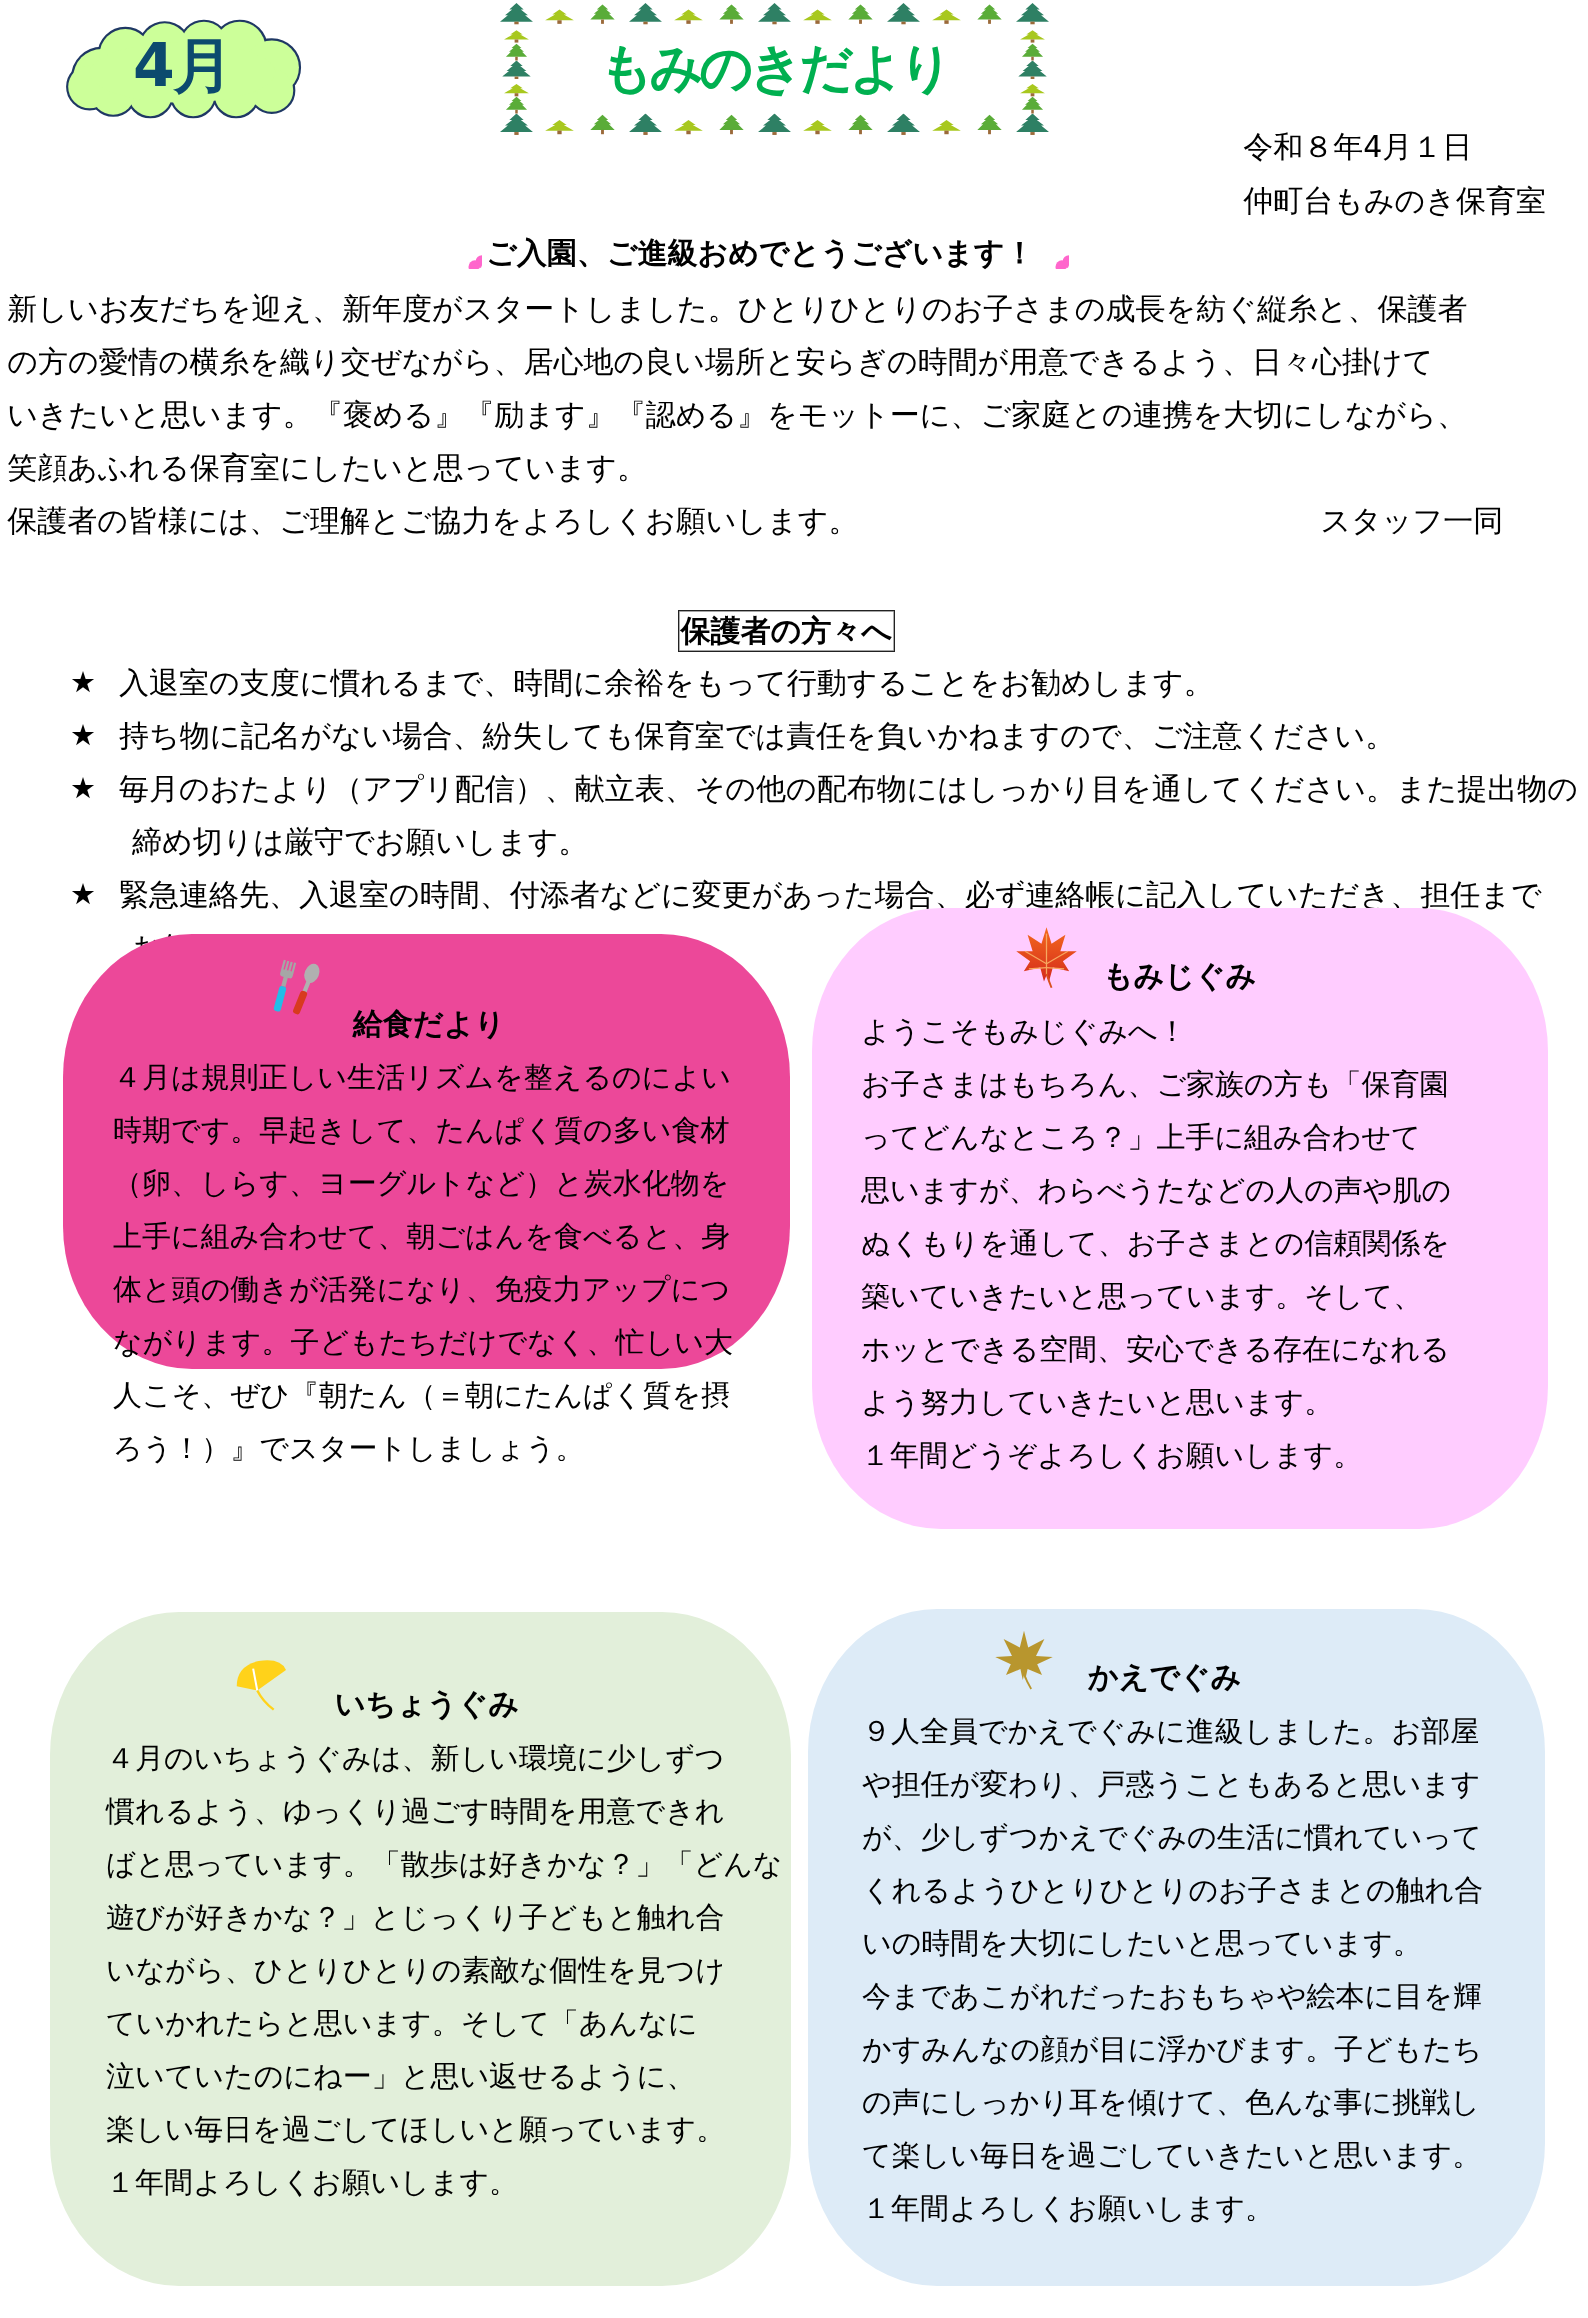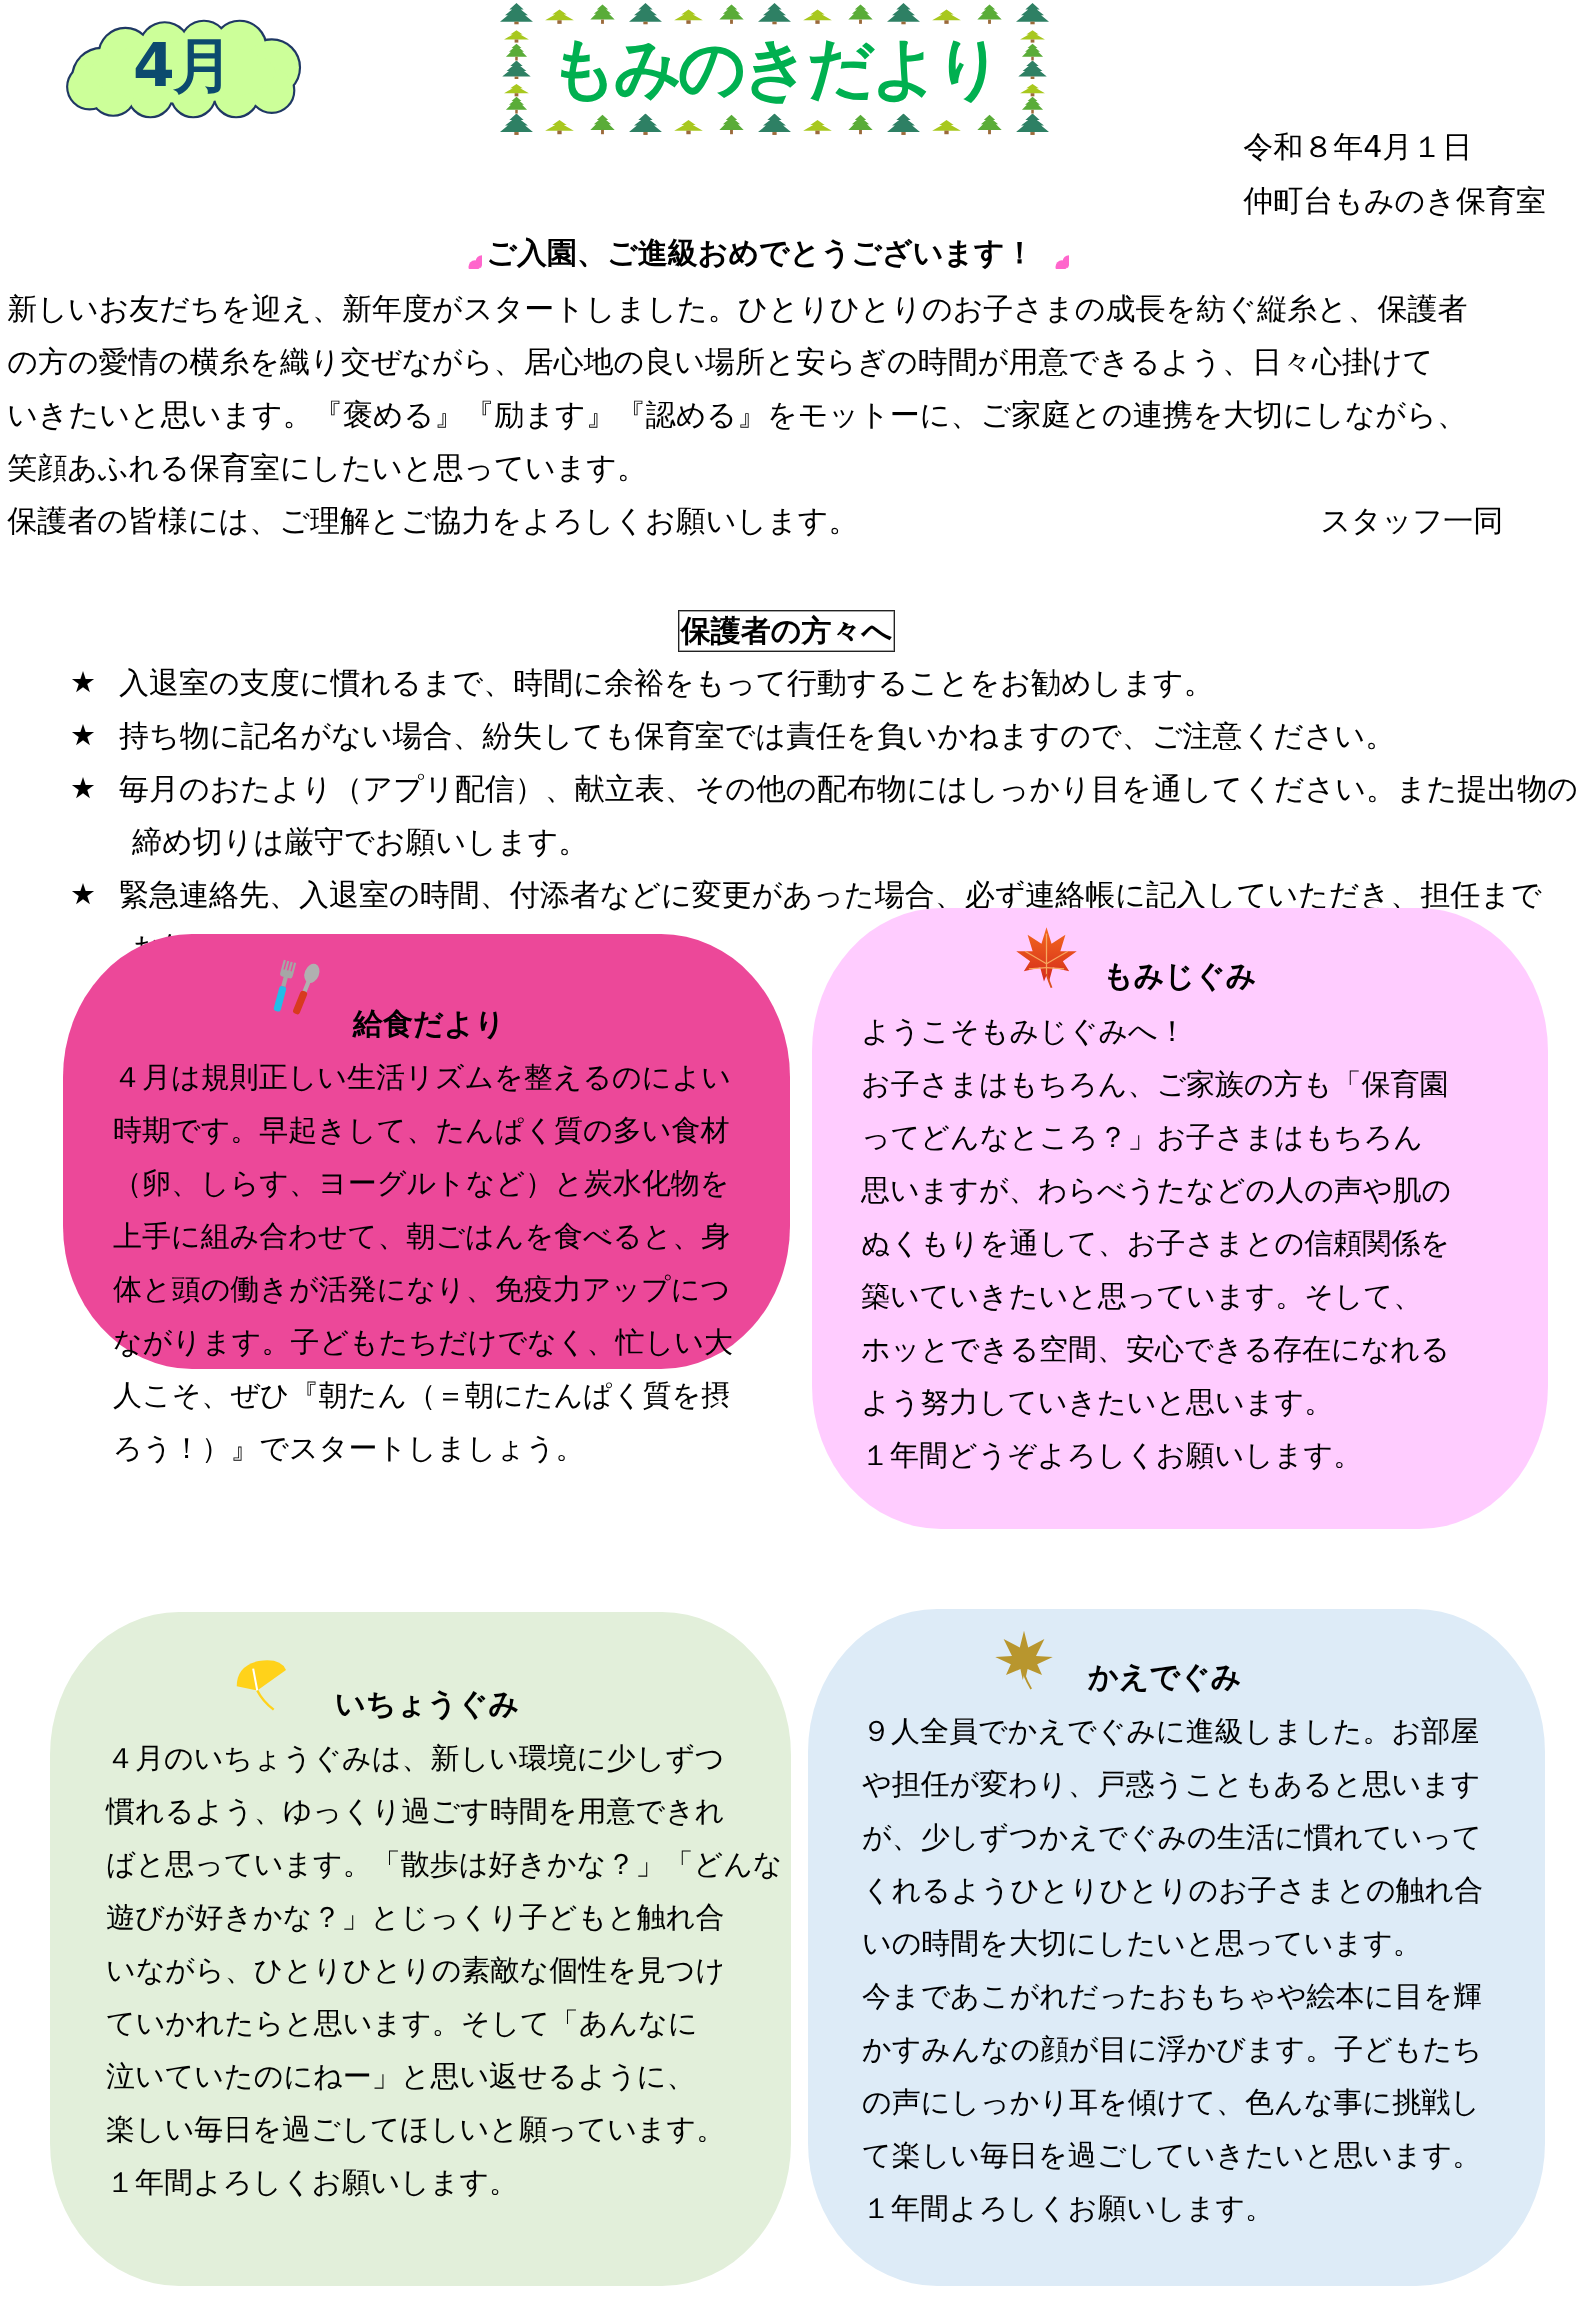--- a/index.html
+++ b/index.html
@@ -18,21 +18,21 @@
     text-align: center; line-height: 69px;
     font-size: 60px; font-weight: bold; color: #0c4a6e; letter-spacing: -1.4px;
   }
 
   
   .title-frame { left: 500px; top: 2.9px; width: 549px; height: 132px; }
   .title-frame svg { position: absolute; left: 0; top: 0; }
   .title-text {
     position: absolute; left: 0; right: 0; top: 0; height: 132px;
     display: flex; align-items: center; justify-content: center;
-    font-size: 67px; font-weight: bold; color: #00b050; letter-spacing: -4.3px;
+    font-size: 53px; font-weight: bold; color: #00b050; letter-spacing: -4.3px;
   }
 
   
   .dateblock { right: 43px; top: 120px; text-align: left; font-size: 30px; }
   .dateblock div { height: 54px; line-height: 53px; white-space: nowrap; }
 
   
   .greet-heading {
     left: 452px; top: 237px; height: 33px;
     display: flex; align-items: center; gap: 4.3px;
@@ -278,21 +278,21 @@
           <path d="M50,60 L16,40"></path>
         <path d="M50,66 L78,68"></path>
           <path d="M50,66 L22,68"></path>
       </g>
       <path d="M50,76 Q54,88 58,98" stroke="#d8501e" stroke-width="3" fill="none"></path>
     </svg>
     <div class="box-title" style="left:291px;top:50px">もみじぐみ</div>
     <div class="box-body" style="left:49px;top:97px">
       <div class="bline">ようこそもみじぐみへ！</div>
       <div class="bline">お子さまはもちろん、ご家族の方も「保育園</div>
-      <div class="bline">ってどんなところ？」お子さまはもちろん</div>
+      <div class="bline">ってどんなところ？」上手に組み合わせて</div>
       <div class="bline">思いますが、わらべうたなどの人の声や肌の</div>
       <div class="bline">ぬくもりを通して、お子さまとの信頼関係を</div>
       <div class="bline">築いていきたいと思っています。そして、</div>
       <div class="bline">ホッとできる空間、安心できる存在になれる</div>
       <div class="bline">よう努力していきたいと思います。</div>
       <div class="bline">１年間どうぞよろしくお願いします。</div>
     </div>
   </div>
 
   <div class="abs box box-icho">

